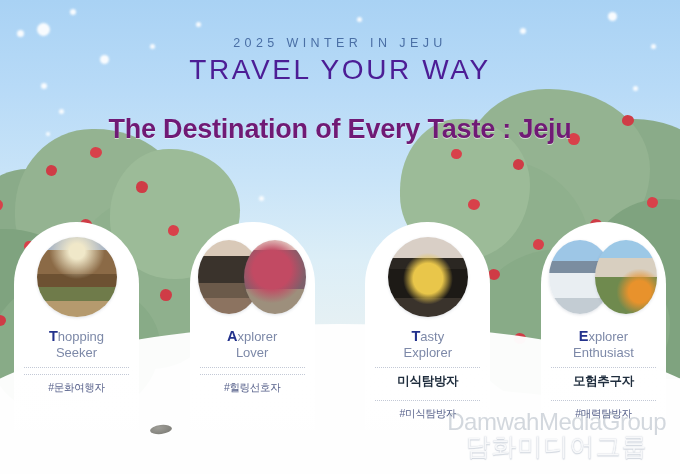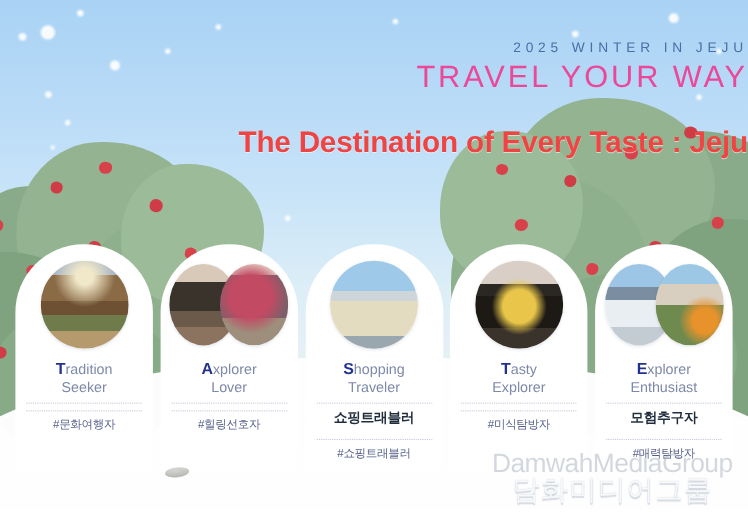--- a/index.html
+++ b/index.html
@@ -31,31 +31,31 @@
     position:absolute; left:-14%; right:-14%; bottom:-70px; height:160px;
     background:#f3f8f9; border-radius:50% 50% 0 0 / 60% 60% 0 0; opacity:.9;
   }
   .pebble {
     position:absolute; left:150px; bottom:40px; width:22px; height:9px;
     background:radial-gradient(ellipse at 40% 30%,#8e8d86,#5f5e57);
     border-radius:50%; opacity:.85; transform:rotate(-6deg);
   }
 
   
-  .header { position:absolute; left:0; right:0; top:36px; text-align:right; z-index:5; }
+  .header { position:absolute; left:0; right:0; top:36px; text-align:center; z-index:5; }
   .kicker {
     font-size:12.5px; letter-spacing:4.4px; font-weight:400;
     color:#4a6fa5; text-transform:uppercase;
   }
   .headline {
     margin-top:4px; font-size:28px; letter-spacing:2.6px; font-weight:400;
-    color:#ec4899;
+    color:#4c1d95;
   }
   .main-title {
-    margin-top:28px; font-size:27px; font-weight:bold; color:#ef4444;
+    margin-top:28px; font-size:27px; font-weight:bold; color:#701a75;
     letter-spacing:-0.2px;
     text-shadow:0 1px 0 rgba(255,255,255,.55);
   }
   .sub-title {
     margin-top:15px; font-size:13.5px; font-weight:bold; color:#3a4fa0;
     letter-spacing:0.4px;
   }
 
   
   .cards {
@@ -192,21 +192,21 @@
 
 <div class="cards">
 
   <div class="card">
     <div class="photos">
       <div class="ph" style="background:
              radial-gradient(circle at 50% 18%, #f0e8c9 0 10%, rgba(240,232,201,0) 36%),
              linear-gradient(180deg,#a8b4c4 0 16%,#8b6a46 16% 46%,#6d5132 46% 62%,#6f7b4a 62% 80%,#b59a6e 80% 100%);"></div>
     </div>
     <div class="en">
-      <b>T</b><span>radition</span><br>
+      <b>T</b><span>hopping</span><br>
       <span>Seeker</span>
     </div>
     <div class="divider"></div>
     <div class="divider"></div>
     <div class="tags">
       <div class="tag">#문화여행자</div>
     </div>
   </div>
 
   <div class="card">
@@ -220,47 +220,33 @@
       <b>A</b><span>xplorer</span><br>
       <span>Lover</span>
     </div>
     <div class="divider"></div>
     <div class="divider"></div>
     <div class="tags">
       <div class="tag">#힐링선호자</div>
     </div>
   </div>
 
-  <div class="card">
-    <div class="photos">
-      <div class="ph" style="background:linear-gradient(180deg,#9fc9e8 0 34%,#cfd6da 34% 46%,#e4dcc0 46% 86%,#9aa7ae 86% 100%);"></div>
-    </div>
-    <div class="en">
-      <b>S</b><span>hopping</span><br>
-      <span>Traveler</span>
-    </div>
-    <div class="divider"></div>
-    <div class="kr">쇼핑트래블러</div>
-    <div class="divider"></div>
-    <div class="tags">
-      <div class="tag">#쇼핑트래블러</div>
-    </div>
-  </div>
 
   <div class="card">
     <div class="photos">
       <div class="ph" style="background:
              radial-gradient(ellipse at 50% 52%, #e9c64a 0 26%, rgba(233,198,74,0) 44%),
              linear-gradient(180deg,#d9cfc6 0 26%,#2b2722 26% 40%,#1d1a16 40% 76%,#3a332c 76% 100%);"></div>
     </div>
     <div class="en">
       <b>T</b><span>asty</span><br>
       <span>Explorer</span>
     </div>
     <div class="divider"></div>
+    <div class="kr">미식탐방자</div>
     <div class="divider"></div>
     <div class="tags">
       <div class="tag">#미식탐방자</div>
     </div>
   </div>
 
   <div class="card">
     <div class="photos">
       <div class="ph dual" style="background:linear-gradient(180deg,#9dc6e6 0 28%,#7b8da0 28% 44%,#e9eef2 44% 78%,#c3ccd3 78% 100%);"></div>
       <div class="ph dual second" style="background:

